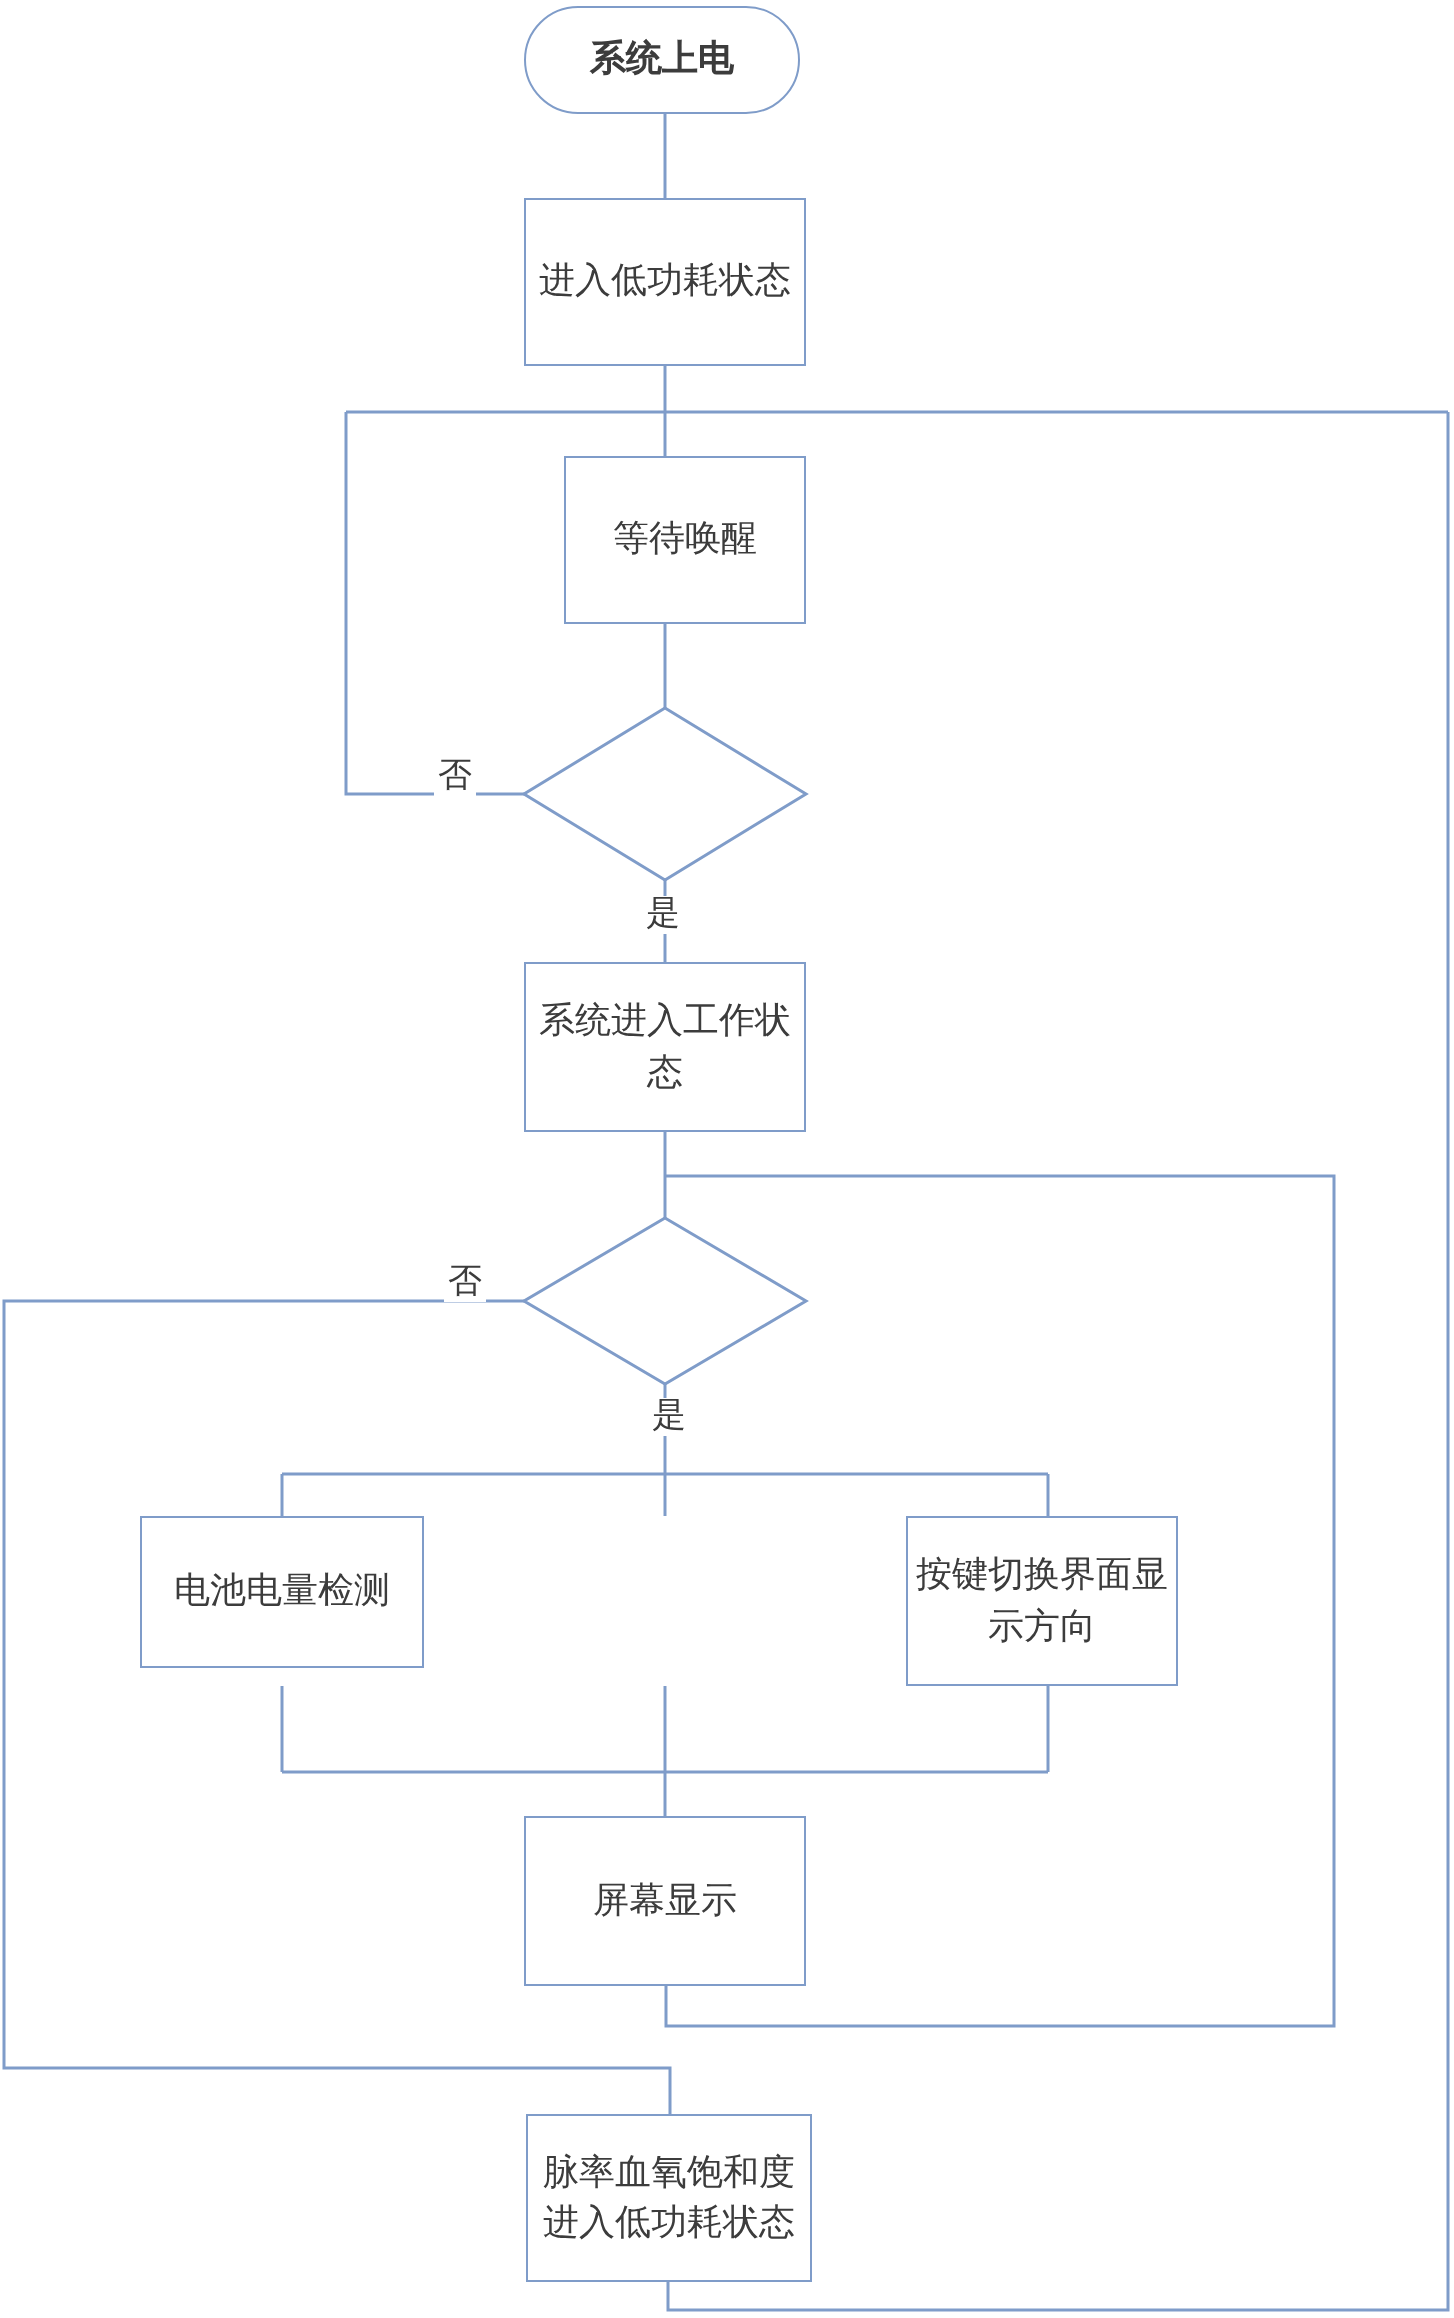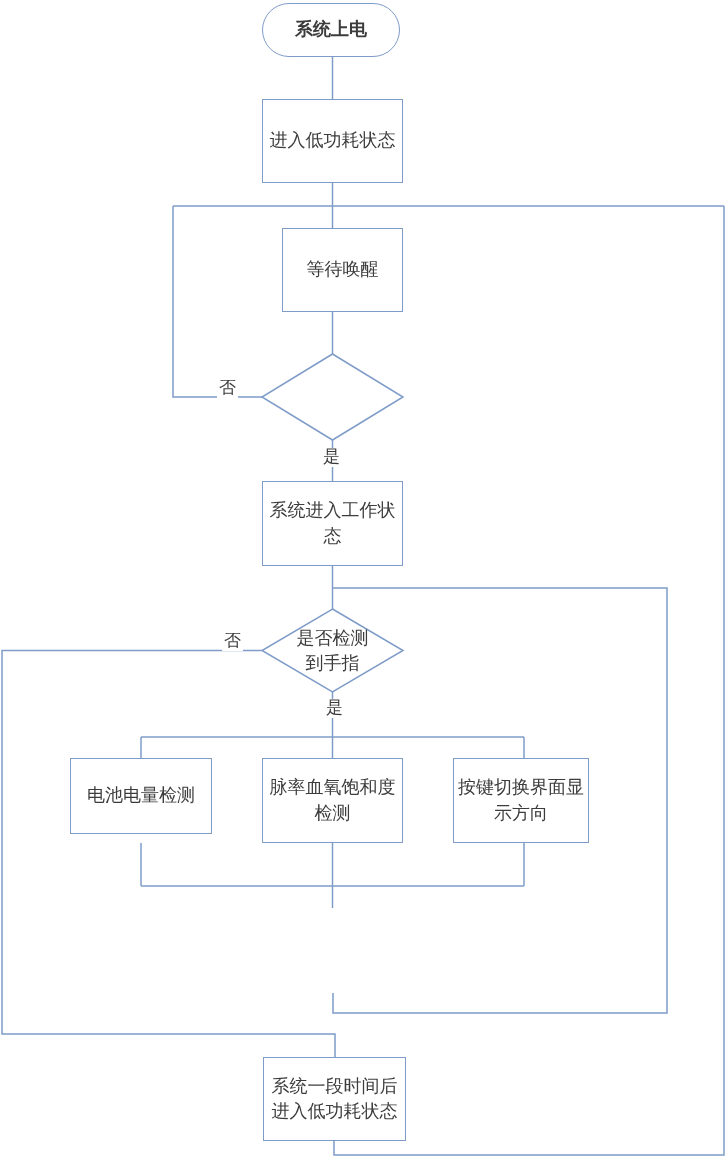--- a/index.html
+++ b/index.html
@@ -90,33 +90,30 @@
   <div class="node terminator" style="left:262px;top:3px;width:138px;height:54px;font-weight:bold;">系统上电</div>
 
   <div class="node" style="left:262px;top:99px;width:141px;height:84px;">进入低功耗状态</div>
 
   <div class="node" style="left:250px;top:228px;width:121px;height:84px;margin-left:32px;">等待唤醒</div>
 
 
   <div class="node" style="left:262px;top:481px;width:141px;height:85px;">系统进入工作状
 态</div>
 
-  <div class="diamond-label" style="left:272px;top:626px;width:121px;height:50px;">是否检测
-到手指</div>
 
   <div class="node" style="left:70px;top:758px;width:142px;height:76px;">电池电量检测</div>
 
-  <div class="node" style="left:262px;top:758px;width:141px;height:85px;">脉率血氧饱和度
-检测</div>
 
   <div class="node" style="left:453px;top:758px;width:136px;height:85px;">按键切换界面显
 示方向</div>
 
+  <div class="node" style="left:262px;top:908px;width:141px;height:85px;">屏幕显示</div>
 
-  <div class="node" style="left:263px;top:1057px;width:143px;height:84px;">系统一段时间后
+  <div class="node" style="left:263px;top:1057px;width:143px;height:84px;">脉率血氧饱和度
 进入低功耗状态</div>
 
   <div class="edge-label" style="left:217px;top:379px;">否</div>
 
   <div class="edge-label" style="left:321px;top:448px;">是</div>
 
   <div class="edge-label" style="left:222px;top:632px;">否</div>
 
   <div class="edge-label" style="left:324px;top:699px;">是</div>
 

